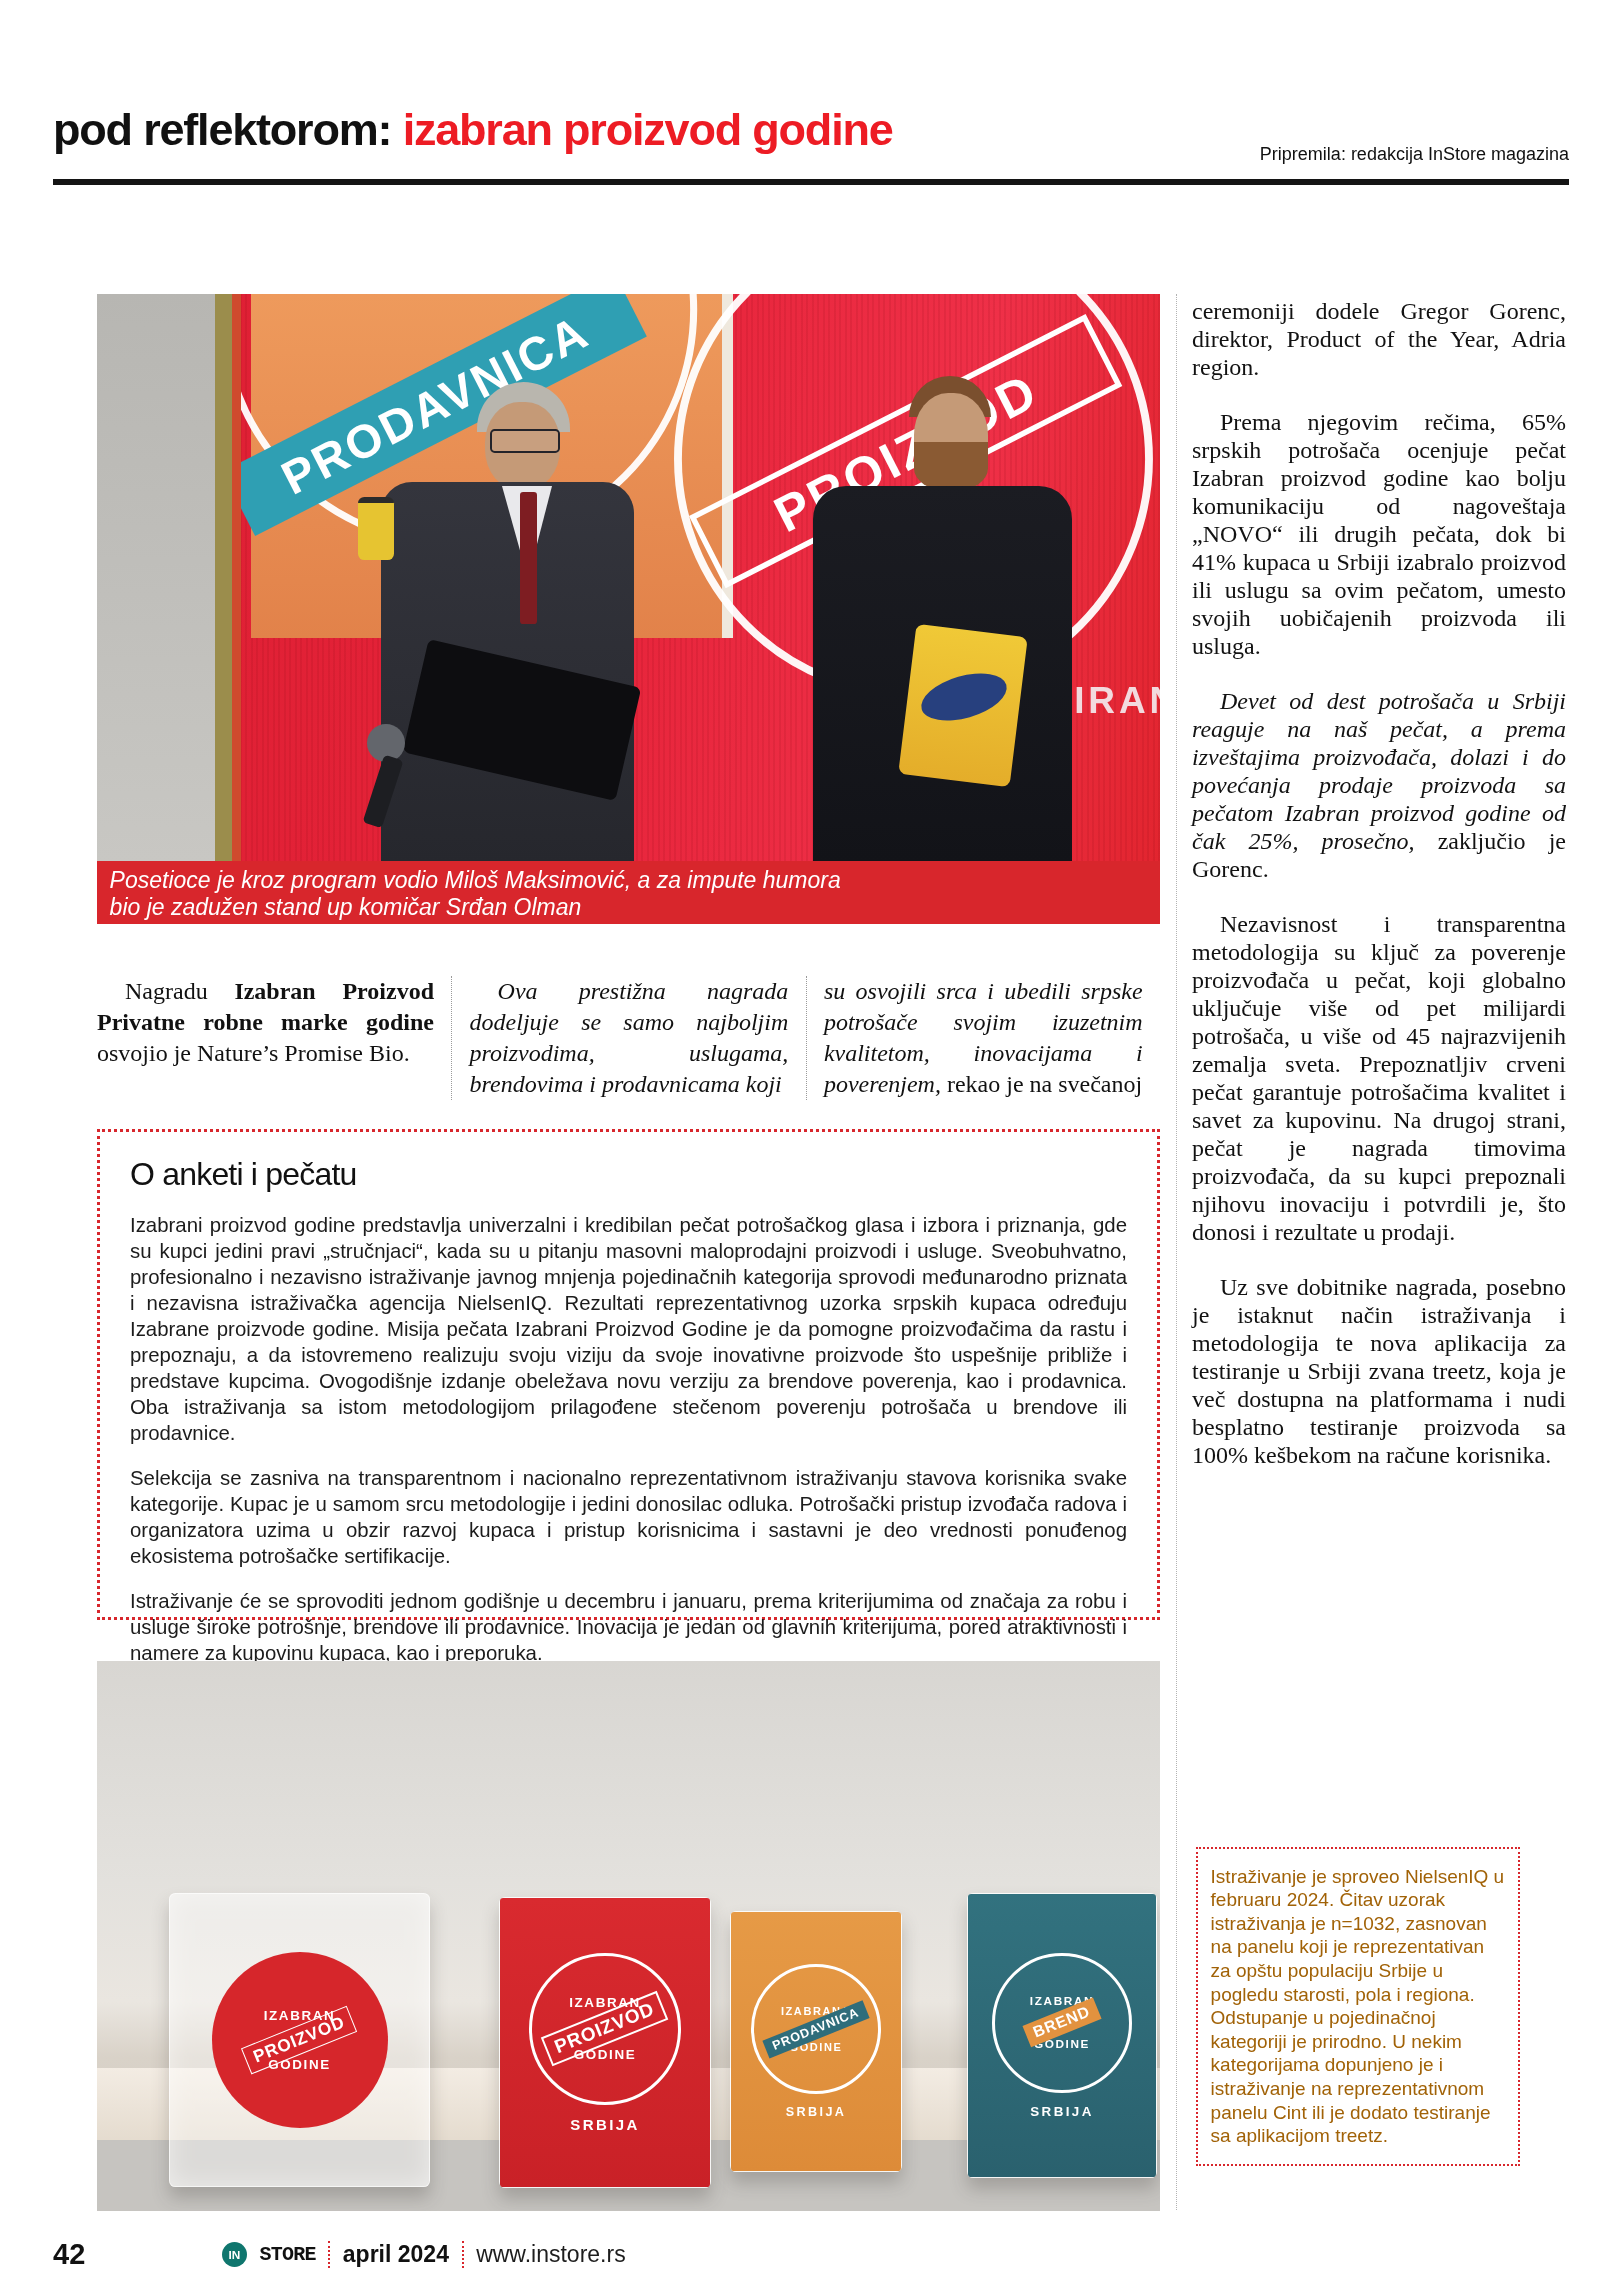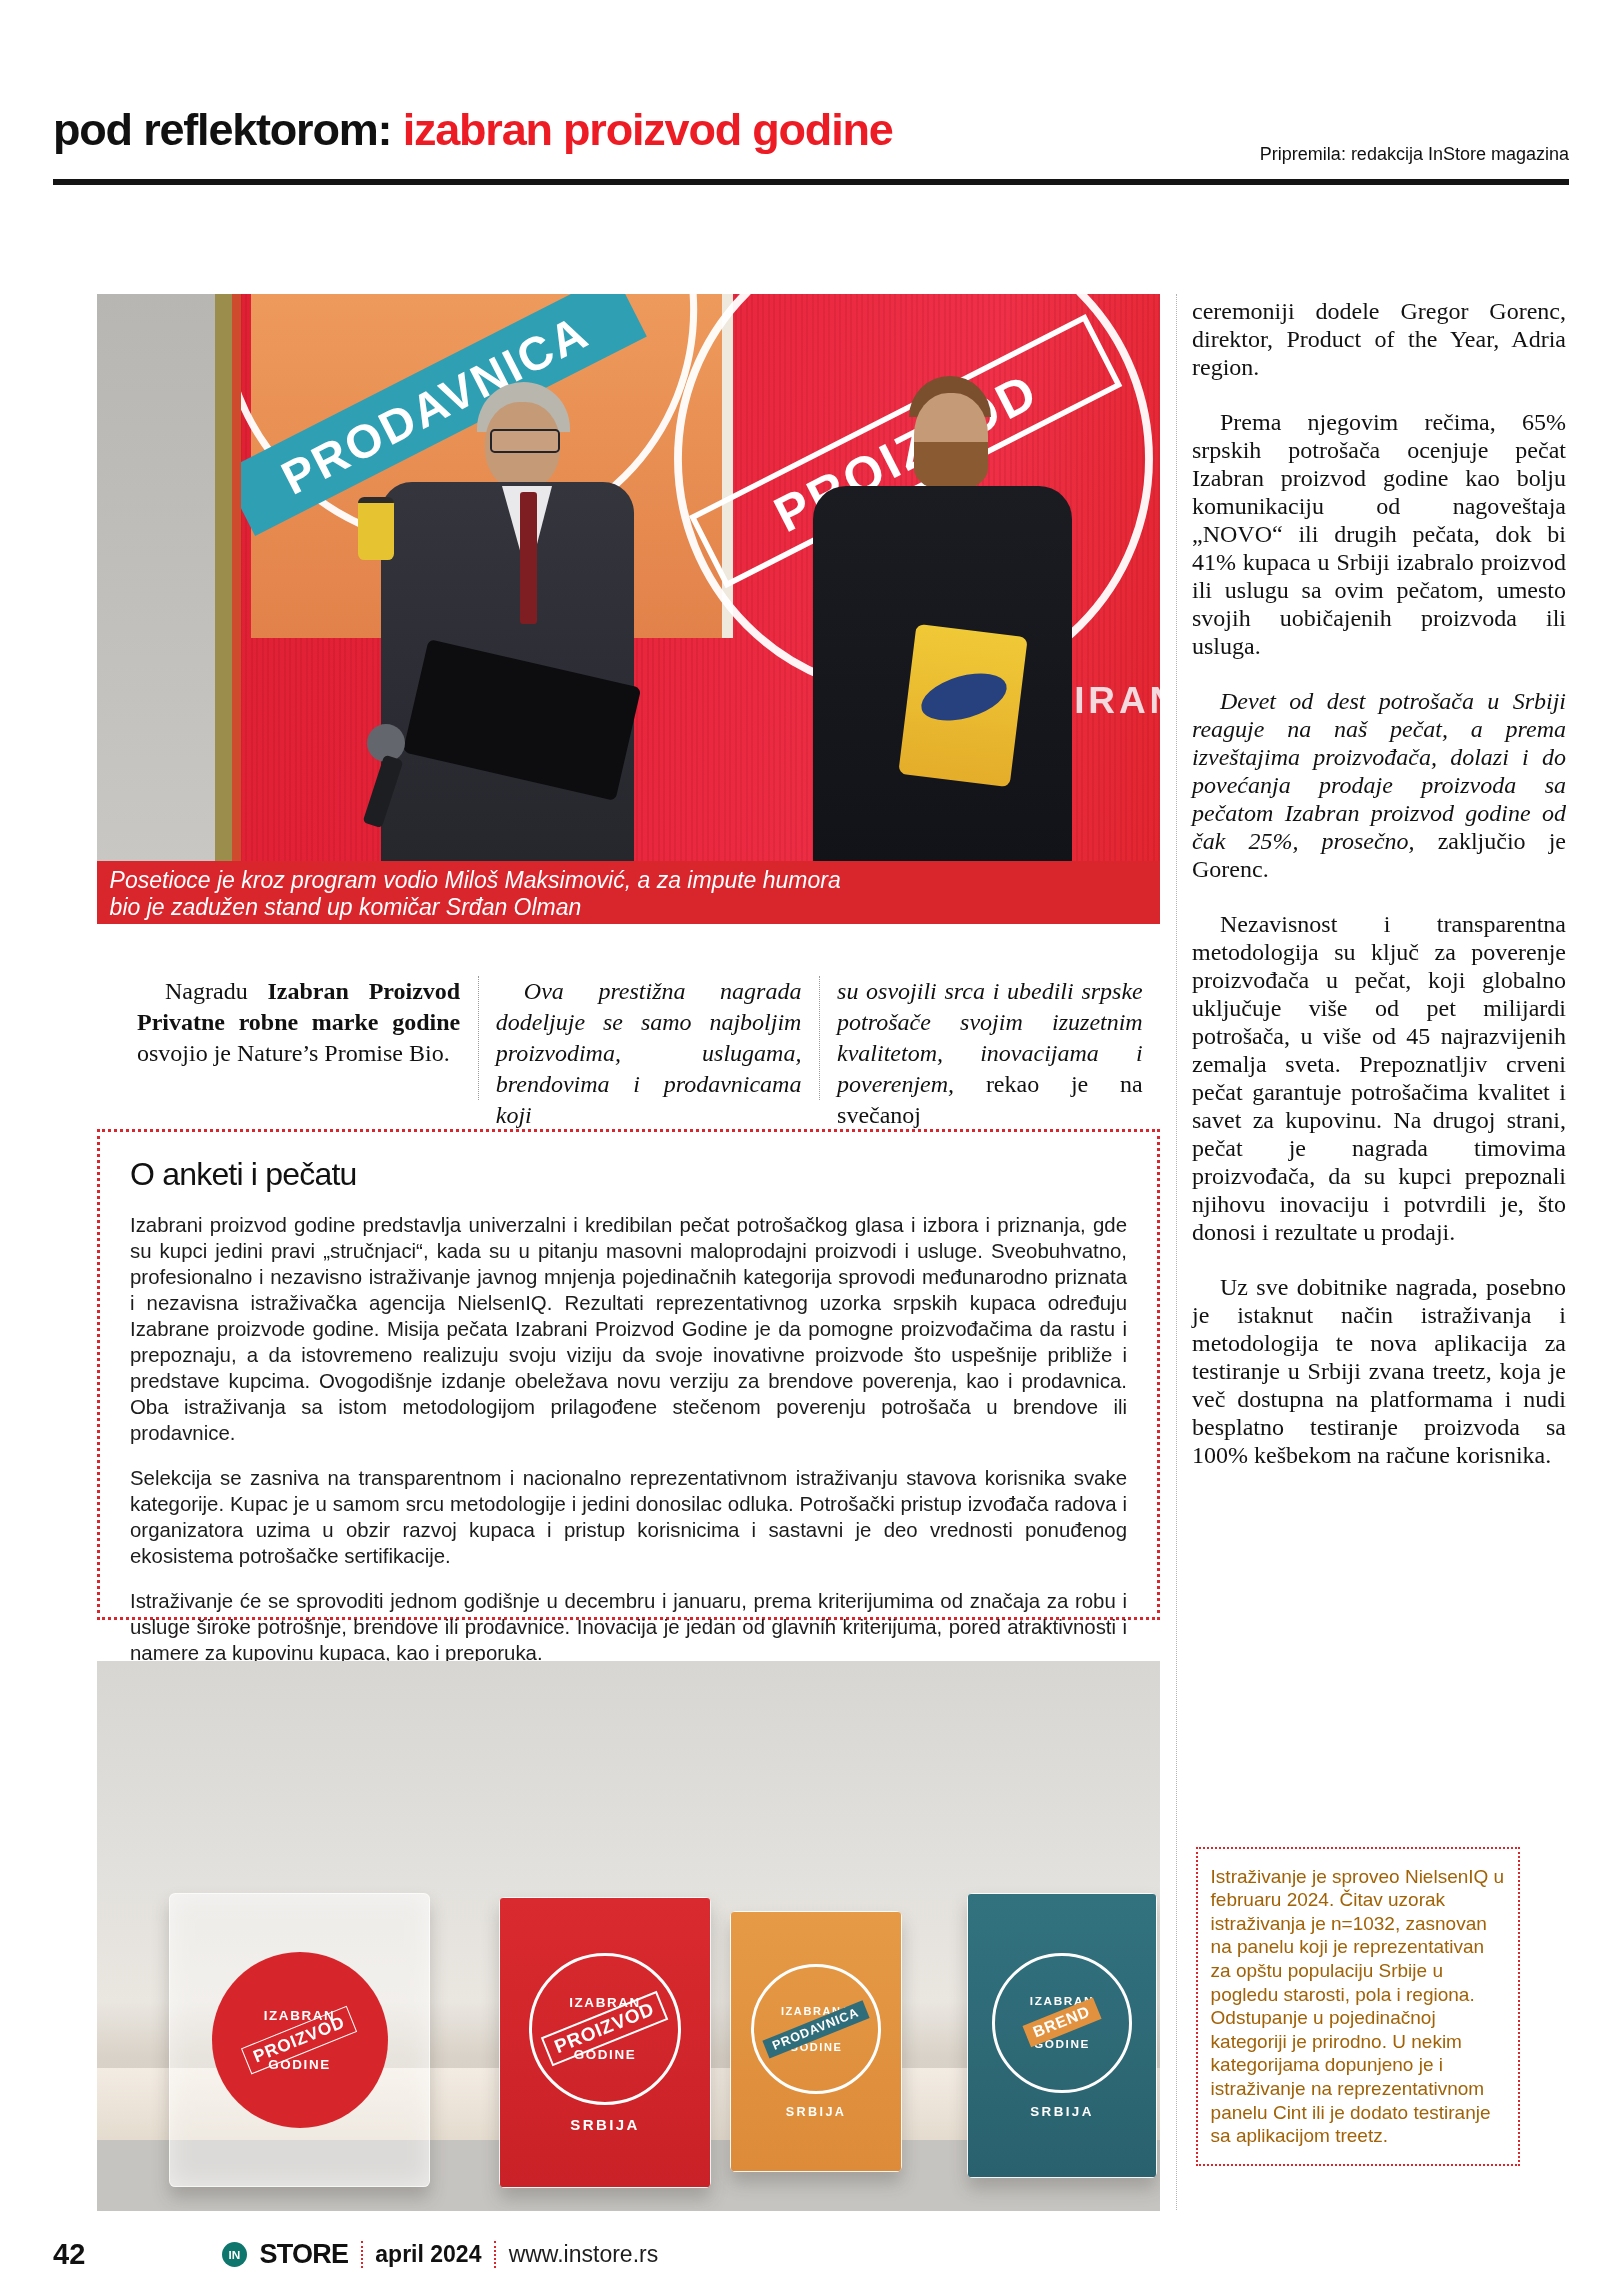--- a/index.html
+++ b/index.html
@@ -26,21 +26,21 @@
   .orange-panel{left:154px;top:0;width:471px;height:344px;
        background:linear-gradient(180deg,#ee9a5c,#e2824a);border-right:11px solid #efe8dd;}
   .screen-word{font-weight:800;font-size:37px;color:#f2dade;letter-spacing:3.9px;white-space:nowrap;}
   .caption-bar{left:97px;top:861px;width:1063px;height:63px;background:#d8262c;color:#fff;}
   .caption-bar .cap{position:absolute;left:12.6px;top:5.5px;font-style:italic;font-size:23px;line-height:27.5px;font-weight:300;}
 
   
   #standfirst{left:97px;top:976px;width:1063px;height:124px;display:flex;}
   #standfirst .col{width:33.33%;padding:0 17.3px;box-sizing:border-box;
        font-size:24px;line-height:31px;text-align:justify;}
-  #standfirst .col:first-child{padding-left:0;margin-left:40px;}
+  #standfirst .col:first-child{padding-left:0;}
   #standfirst .col+.col{border-left:1.6px dotted #9a9a9a;}
   .indent{text-indent:28px;}
   .ital{font-style:italic;}
 
   
   #info-box{left:97px;top:1129px;width:1063px;height:491px;box-sizing:border-box;
        border:3.1px dotted #d8262c;padding:23.6px 30px 19px 30px;}
   #info-box h2{margin:0 0 19px 0;font-size:32px;font-weight:400;letter-spacing:-0.8px;}
   #info-box p{margin:0 0 19px 0;font-size:20.4px;line-height:26px;text-align:justify;color:#1c1c1c;}
 
@@ -68,21 +68,21 @@
        text-align:justify;color:#121212;}
   #sidebar p{margin:0 0 27px 0;}
   #note-box{left:1196px;top:1847px;width:324px;box-sizing:border-box;border:2.4px dotted #d8262c;
        padding:15.7px 12.6px;font-size:19px;line-height:23.6px;color:#a16207;}
 
   
   #footer-left{left:53px;top:2238px;font-size:29px;font-weight:800;}
   #footer-logo{left:222px;top:2238px;display:flex;align-items:center;gap:12.6px;height:33px;}
   .logo-circle{width:25px;height:25px;border-radius:50%;background:#0f766e;color:#fff;
        display:flex;align-items:center;justify-content:center;font-size:11.8px;font-weight:800;}
-  .logo-store{font-size:27px;font-weight:800;letter-spacing:-0.8px;}
+  .logo-store{font-size:20px;font-weight:800;letter-spacing:-0.8px;font-family:Liberation Mono, monospace;}
   .dot-sep{height:27px;border-left:2.4px dotted #d8262c;}
   .issue{font-size:23px;font-weight:700;}
   .website{font-size:23px;color:#1d1d1d;}
 </style>
 </head>
 <body>
 
 <div id="page">
 
   <div class="abs headline" style="left:53px;top:104px;"><span>pod reflektorom:</span><span> </span><span class="red">izabran proizvod godine</span></div>

